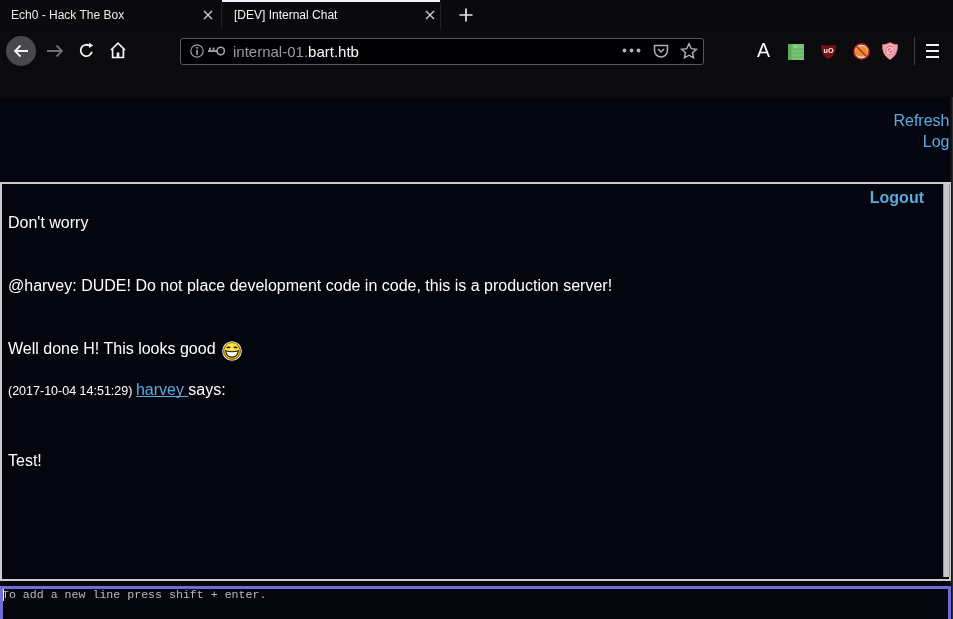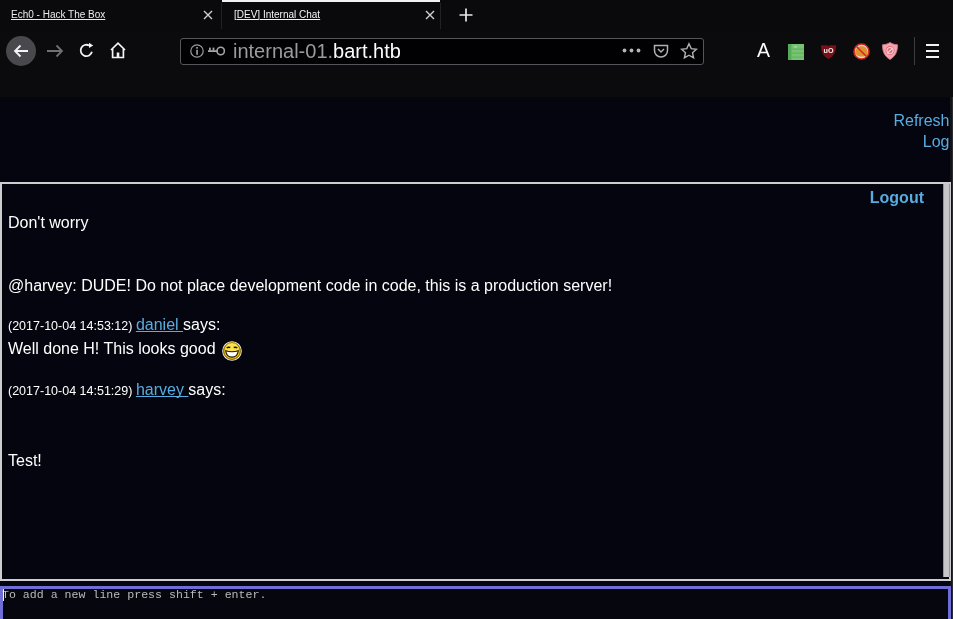--- a/index.html
+++ b/index.html
@@ -1,21 +1,21 @@
 <!DOCTYPE html>
 <html><head>
 <meta charset="utf-8">
 <style>
   html,body{margin:0;padding:0;background:#000;}
   #win{position:relative;width:953px;height:619px;overflow:hidden;background:#0b0b0d;
        font-family:"Liberation Sans",sans-serif;}
   .abs{position:absolute;}
   
   #tabbar{left:0;top:0;width:953px;height:32px;background:#0a0a0c;}
-  .tabtxt{font-size:10px;line-height:16px;white-space:nowrap;text-decoration:underline;}
+  .tabtxt{font-size:12px;line-height:16px;white-space:nowrap;}
   #navbar{left:0;top:32px;width:953px;height:37px;background:#0b0b0d;}
   #urlbar{left:180px;top:6px;width:522px;height:25px;background:#010103;
           border:1px solid #55555c;border-radius:3px;}
   #bookbar{left:0;top:69px;width:953px;height:28px;background:#060608;}
   
   #page{left:0;top:97px;width:953px;height:522px;background:#04050e;}
   .bluelink{color:#58ace0;text-decoration:none;}
   .msg{font-size:16px;line-height:18px;color:#fff;white-space:nowrap;text-align:center;}
   .ts{font-size:12.5px;}
   .usr{color:#58ace0;text-decoration:underline;text-decoration-skip-ink:none;}
@@ -77,21 +77,21 @@
       <rect x="6.2" y="5.8" width="1.7" height="5" fill="#9c9ca0"></rect>
       <rect x="6.2" y="3" width="1.7" height="1.7" fill="#9c9ca0"></rect>
     </svg>
 
     <svg class="abs" style="left:208px;top:13px" width="17" height="12" viewBox="0 0 17 12">
       <circle cx="12.7" cy="6" r="3.7" stroke="#a4a4a8" stroke-width="1.6" fill="none"></circle>
       <rect x="0" y="5.2" width="9.5" height="1.8" fill="#a4a4a8"></rect>
       <rect x="1" y="2.6" width="1.8" height="3" fill="#a4a4a8"></rect>
       <rect x="4.6" y="2.6" width="1.8" height="3" fill="#a4a4a8"></rect>
     </svg>
-    <div class="abs" style="left:233px;top:11px;font-size:20px;line-height:17px;color:#9b9b9f;white-space:pre;">internal-01.<span style="color:#fbfbfd">bart.htb</span></div>
+    <div class="abs" style="left:233px;top:11px;font-size:15px;line-height:17px;color:#9b9b9f;white-space:pre;">internal-01.<span style="color:#fbfbfd">bart.htb</span></div>
 
     <svg class="abs" style="left:622px;top:16px" width="20" height="5" viewBox="0 0 20 5">
       <circle cx="2.5" cy="2.5" r="1.9" fill="#b4b4b8"></circle>
         <circle cx="9.5" cy="2.5" r="1.9" fill="#b4b4b8"></circle>
         <circle cx="16.5" cy="2.5" r="1.9" fill="#b4b4b8"></circle>
     </svg>
 
     <svg class="abs" style="left:653px;top:11px" width="16" height="16" viewBox="0 0 16 16">
       <path d="M1.5 2.5 H14.5 V7.5 A6.5 6.5 0 0 1 1.5 7.5 Z" stroke="#b0b0b4" stroke-width="1.5" fill="none"></path>
       <path d="M5 6 L8 9 L11 6" stroke="#b0b0b4" stroke-width="1.5" fill="none"></path>
@@ -147,21 +147,20 @@
     <div class="abs msg" style="right:3.5px;top:15.1px;"><span class="bluelink">Refresh</span></div>
     <div class="abs msg" style="right:3.5px;top:35.8px;"><span class="bluelink">Log</span></div>
 
     <div id="chatbox" class="abs"></div>
     <div id="scrollv" class="abs"></div>
 
     <div class="abs msg" style="right:29px;top:92px;font-weight:bold;"><span class="bluelink">Logout</span></div>
 
     <div class="abs msg" style="left:8px;top:116.9px;">Don't worry</div>
     <div class="abs msg" style="left:8px;top:179.9px;">@harvey: DUDE! Do not place development code in code, this is a production server!</div>
-    <div class="abs msg" style="left:8px;top:218.9px;"><span class="ts">(2017-10-04 14:53:12) </span><span class="usr">daniel </span>says:</div>
     <div class="abs msg" style="left:8px;top:242.9px;">Well done H! This looks good <svg style="vertical-align:-7.4px;margin-left:2.5px" width="20" height="20" viewBox="0 0 20 20">
         <circle cx="10" cy="10" r="9.8" fill="#efefef"></circle>
         <circle cx="10" cy="10" r="8.4" fill="#f2c50c" stroke="#8a6d00" stroke-width="0.8"></circle>
         <circle cx="10" cy="7.6" r="6.6" fill="#fbe44e"></circle>
         <circle cx="10" cy="10" r="8.4" fill="none" stroke="#8a6d00" stroke-width="0.8"></circle>
         <path d="M4.7 6.9 Q6.4 5.8 8.3 6.5" stroke="#201a00" stroke-width="1.6" fill="none"></path>
         <path d="M11.7 6.5 Q13.6 5.8 15.3 6.9" stroke="#201a00" stroke-width="1.6" fill="none"></path>
         <path d="M3.7 9.7 Q10 11.7 16.3 9.7 Q15.5 16.1 10 16.1 Q4.5 16.1 3.7 9.7 Z" fill="#fff" stroke="#1a1400" stroke-width="1.1"></path>
       </svg></div>
     <div class="abs msg" style="left:8px;top:284.2px;"><span class="ts">(2017-10-04 14:51:29) </span><span class="usr">harvey </span>says:</div>

